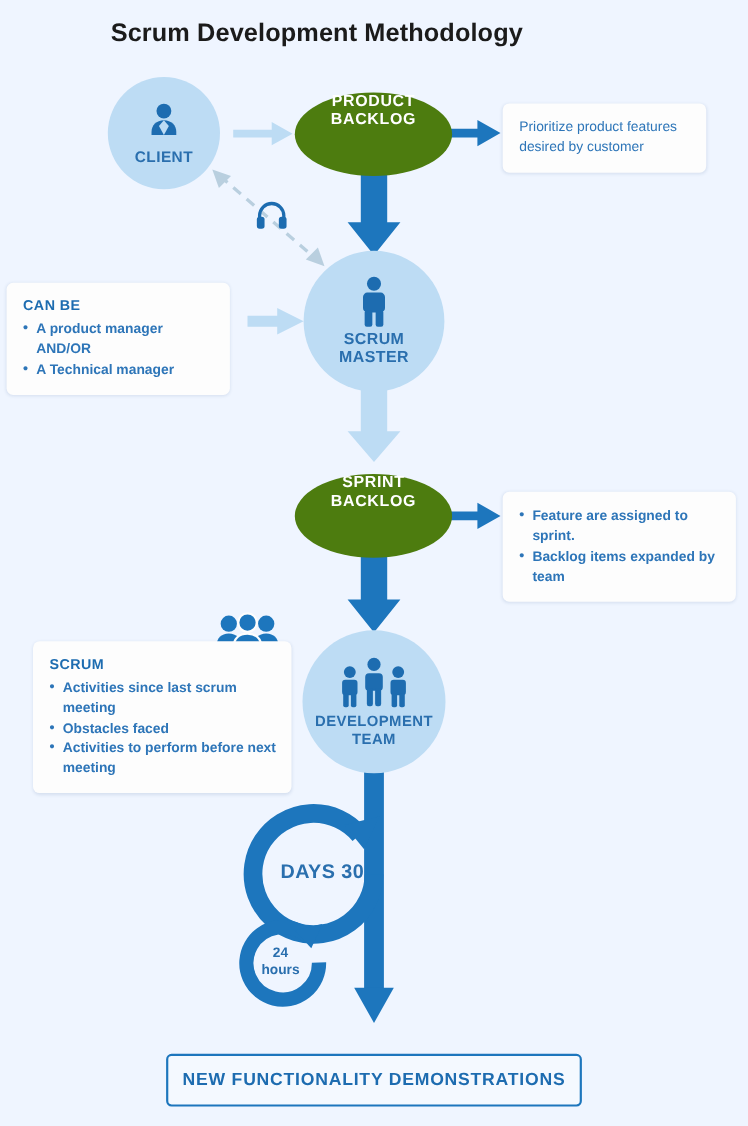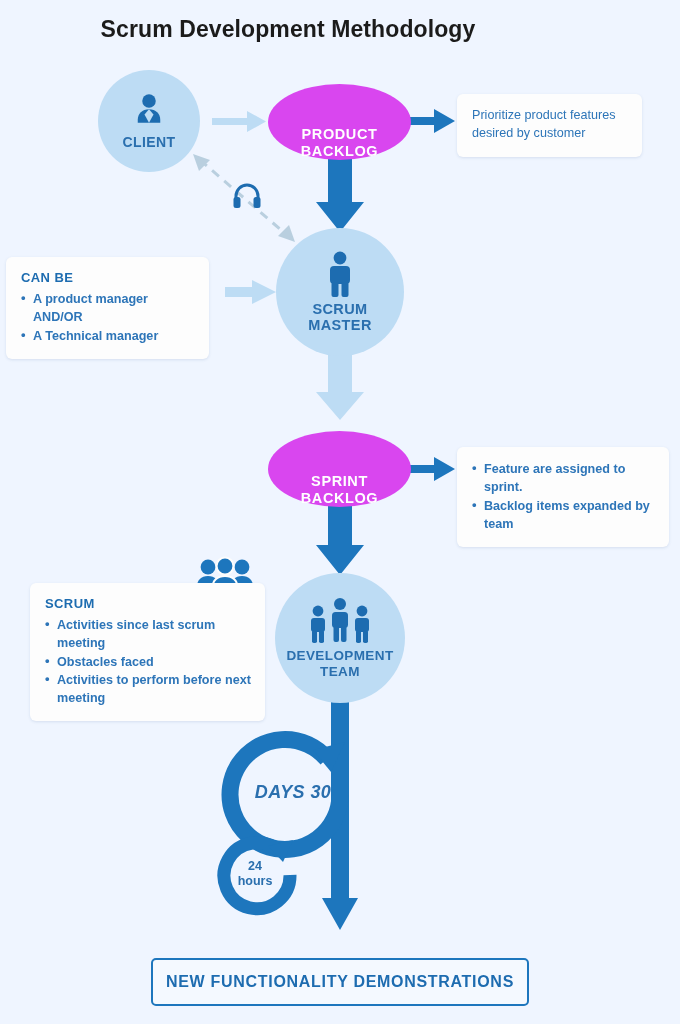--- a/index.html
+++ b/index.html
@@ -30,22 +30,22 @@
     align-items: center; justify-content: center;
   }
   .circle .clabel {
     color: #2a6fae; font-weight: bold; letter-spacing: .4px;
     text-align: center; line-height: 1.12;
   }
 
   
   .ellipse {
     border-radius: 50%;
-    background: #d946ef;
-    display: flex; align-items: flex-end; justify-content: center;
+    background: #4d7c0f;
+    display: flex; align-items: flex-start; justify-content: center;
   }
   .ellipse .elabel {
     color: #ffffff; font-weight: bold; font-size: 14.5px;
     letter-spacing: .6px; text-align: center; line-height: 1.18;
   }
 
   
   .box {
     background: #fdfdfd;
     border-radius: 6px;
@@ -244,21 +244,21 @@
       <rect x="51" y="33" width="5" height="13" rx="1.8" fill="#1d6cb0"></rect>
       <rect x="58" y="33" width="5" height="13" rx="1.8" fill="#1d6cb0"></rect>
     </svg>
     <div class="clabel" style="font-size:13.5px;">
       <div>DEVELOPMENT</div>
       <div>TEAM</div>
     </div>
   </div>
 
   <div class="node" style="left:238px; top:782px; width:110px; text-align:center;
-              color:#2a6fae; font-weight:bold; font-size:18px; letter-spacing:.4px;font-style:italic;">DAYS 30</div>
+              color:#2a6fae; font-weight:bold; font-size:18px; letter-spacing:.4px;">DAYS 30</div>
 
   <div class="node" style="left:226px; top:859px; width:58px; text-align:center;
               color:#2a6fae; font-weight:bold; font-size:12.5px; line-height:1.18;">
     <div>24</div>
     <div>hours</div>
   </div>
 
   <div class="node banner" style="left:151px; top:958px; width:378px; height:48px;">
     <span>NEW FUNCTIONALITY DEMONSTRATIONS</span>
   </div>

